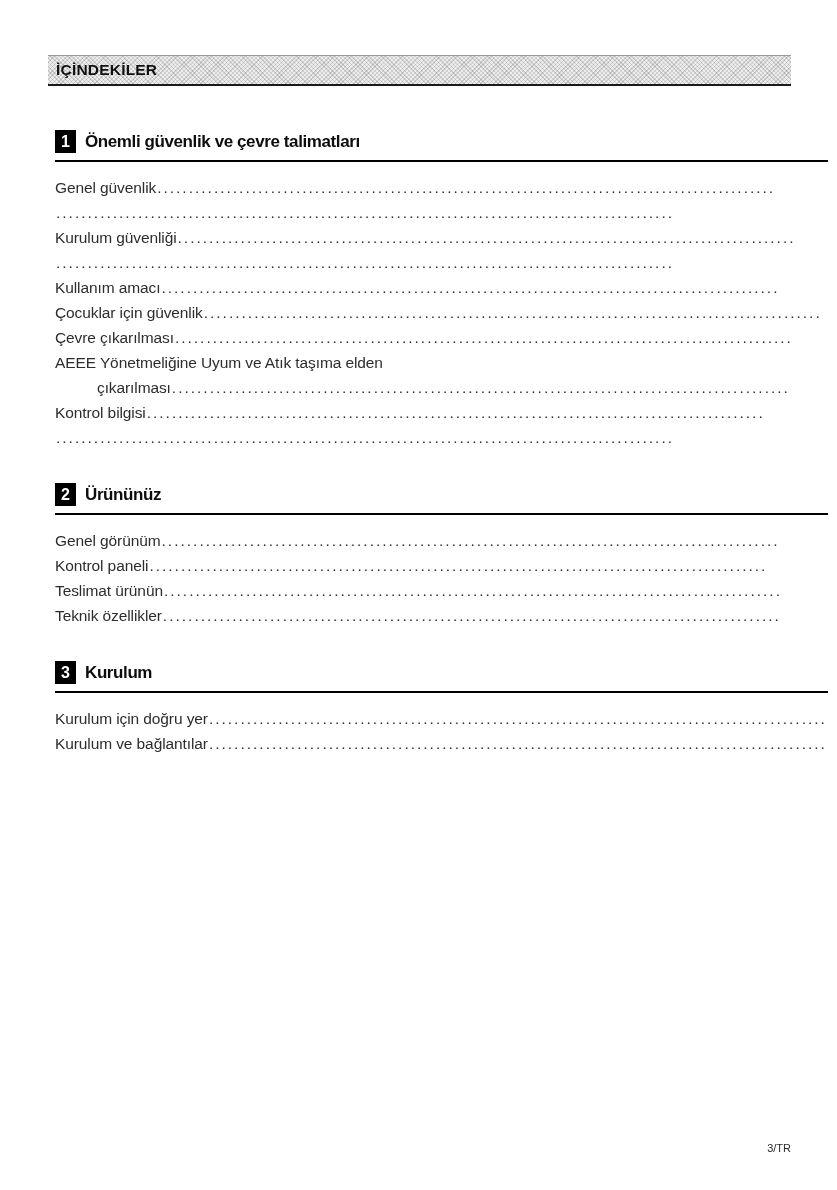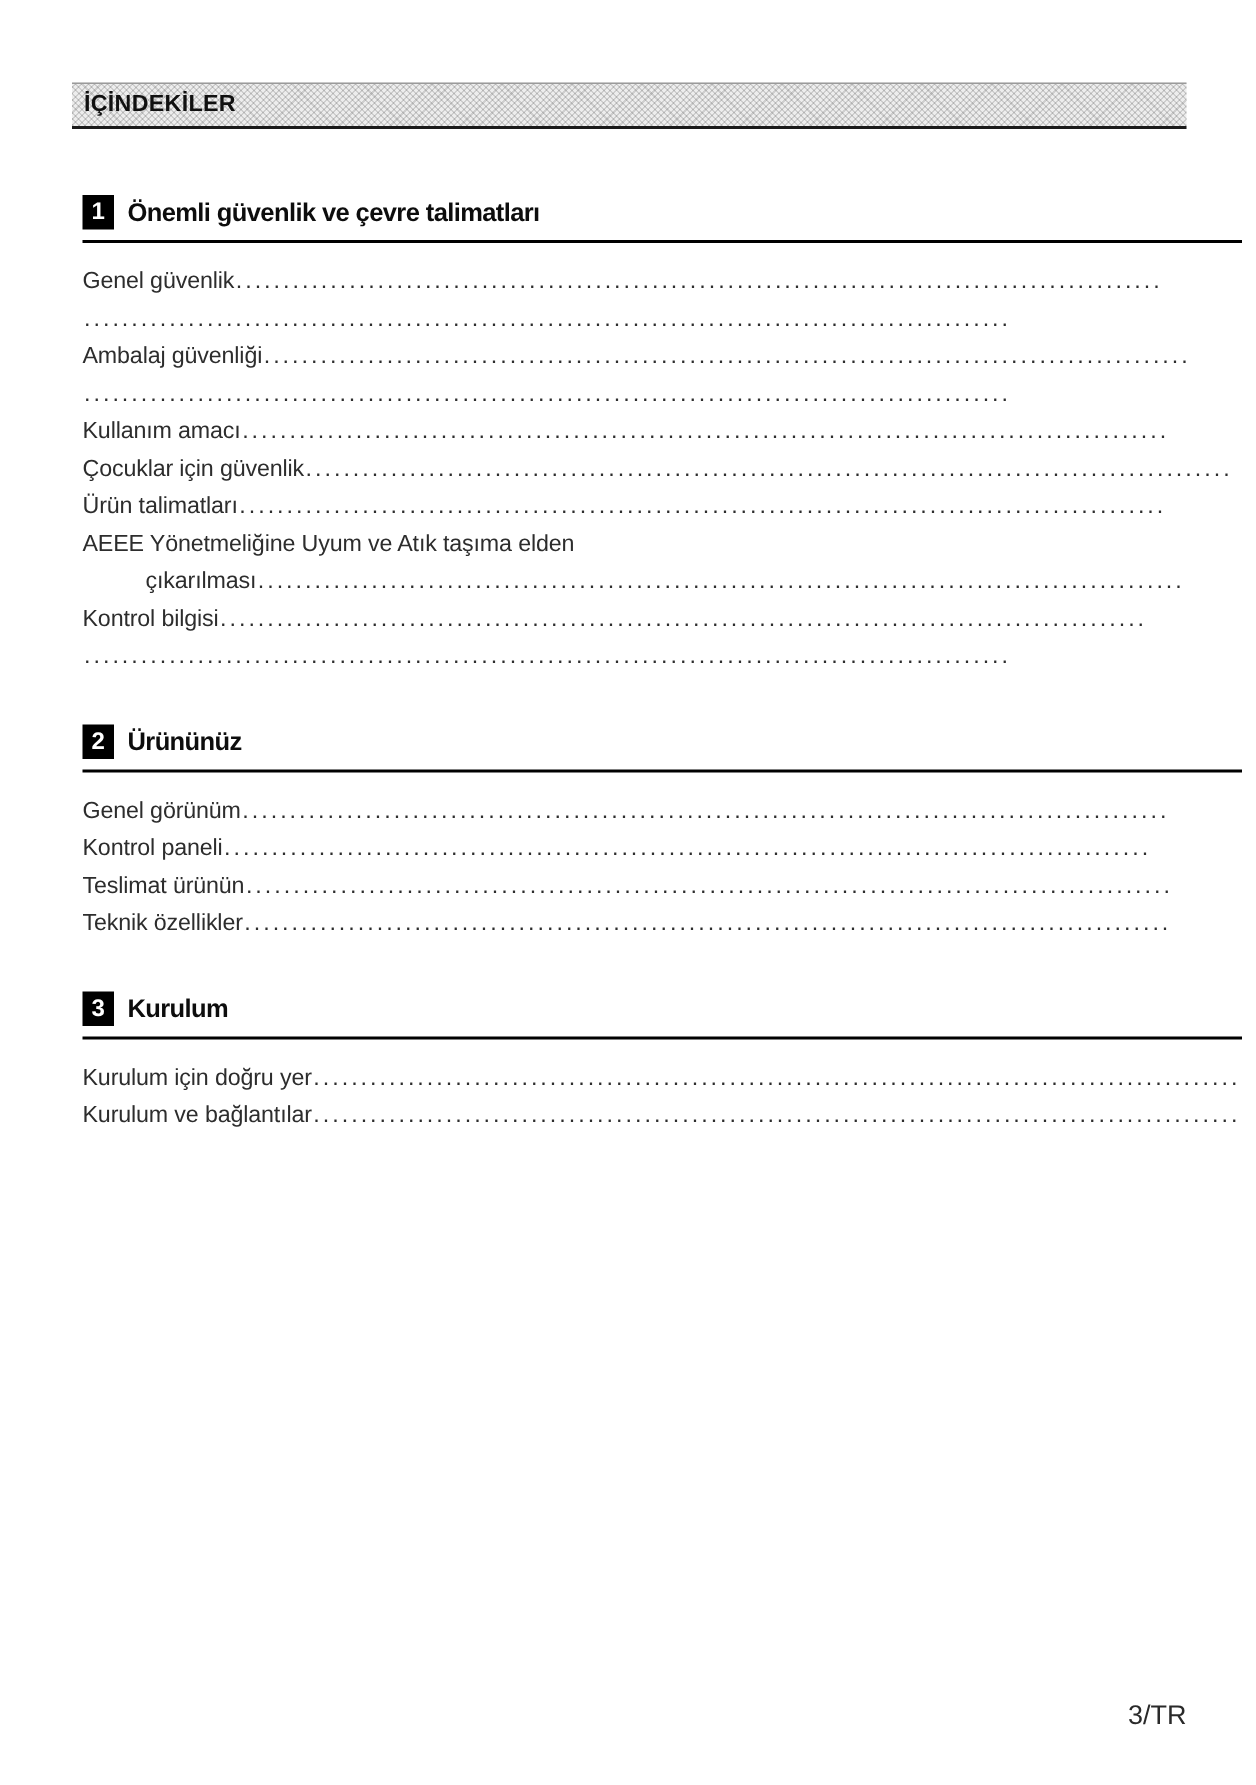--- a/index.html
+++ b/index.html
@@ -61,21 +61,21 @@
     flex:1 1 auto; overflow:hidden; white-space:nowrap;
     margin:0 1px; color:#2d2d2d;
   }
   .dot-leader::after {
     content:"..................................................................................................";
     letter-spacing:2px;
   }
   
   .footer {
     position:absolute; right:46px; bottom:36px;
-    font-size:18px; color:#2a2a2a;
+    font-size:11px; color:#2a2a2a;
   }
 </style>
 </head>
 <body>
 
 <div class="page">
 
   <div class="band">
     <span class="band-title">İÇİNDEKİLER</span>
   </div>
@@ -88,36 +88,36 @@
             <span class="sec-title">Önemli güvenlik ve çevre talimatları</span>
           </div>
           <div class="entry">
             <span class="entry-label">Genel güvenlik</span>
             <span class="dot-leader"></span>
           </div>
           <div class="entry">
             <span class="dot-leader"></span>
           </div>
           <div class="entry">
-            <span class="entry-label">Ambalaj güvenliği</span>
+            <span class="entry-label">Kurulum güvenliği</span>
             <span class="dot-leader"></span>
           </div>
           <div class="entry">
             <span class="dot-leader"></span>
           </div>
           <div class="entry">
             <span class="entry-label">Kullanım amacı</span>
             <span class="dot-leader"></span>
           </div>
           <div class="entry">
             <span class="entry-label">Çocuklar için güvenlik</span>
             <span class="dot-leader"></span>
           </div>
           <div class="entry">
-            <span class="entry-label">Ürün talimatları</span>
+            <span class="entry-label">Çevre çıkarılması</span>
             <span class="dot-leader"></span>
           </div>
           <div class="entry">
             <span class="entry-label">AEEE Yönetmeliğine Uyum ve Atık taşıma elden</span>
           </div>
           <div class="entry indent">
             <span class="entry-label">çıkarılması</span>
             <span class="dot-leader"></span>
           </div>
           <div class="entry">

